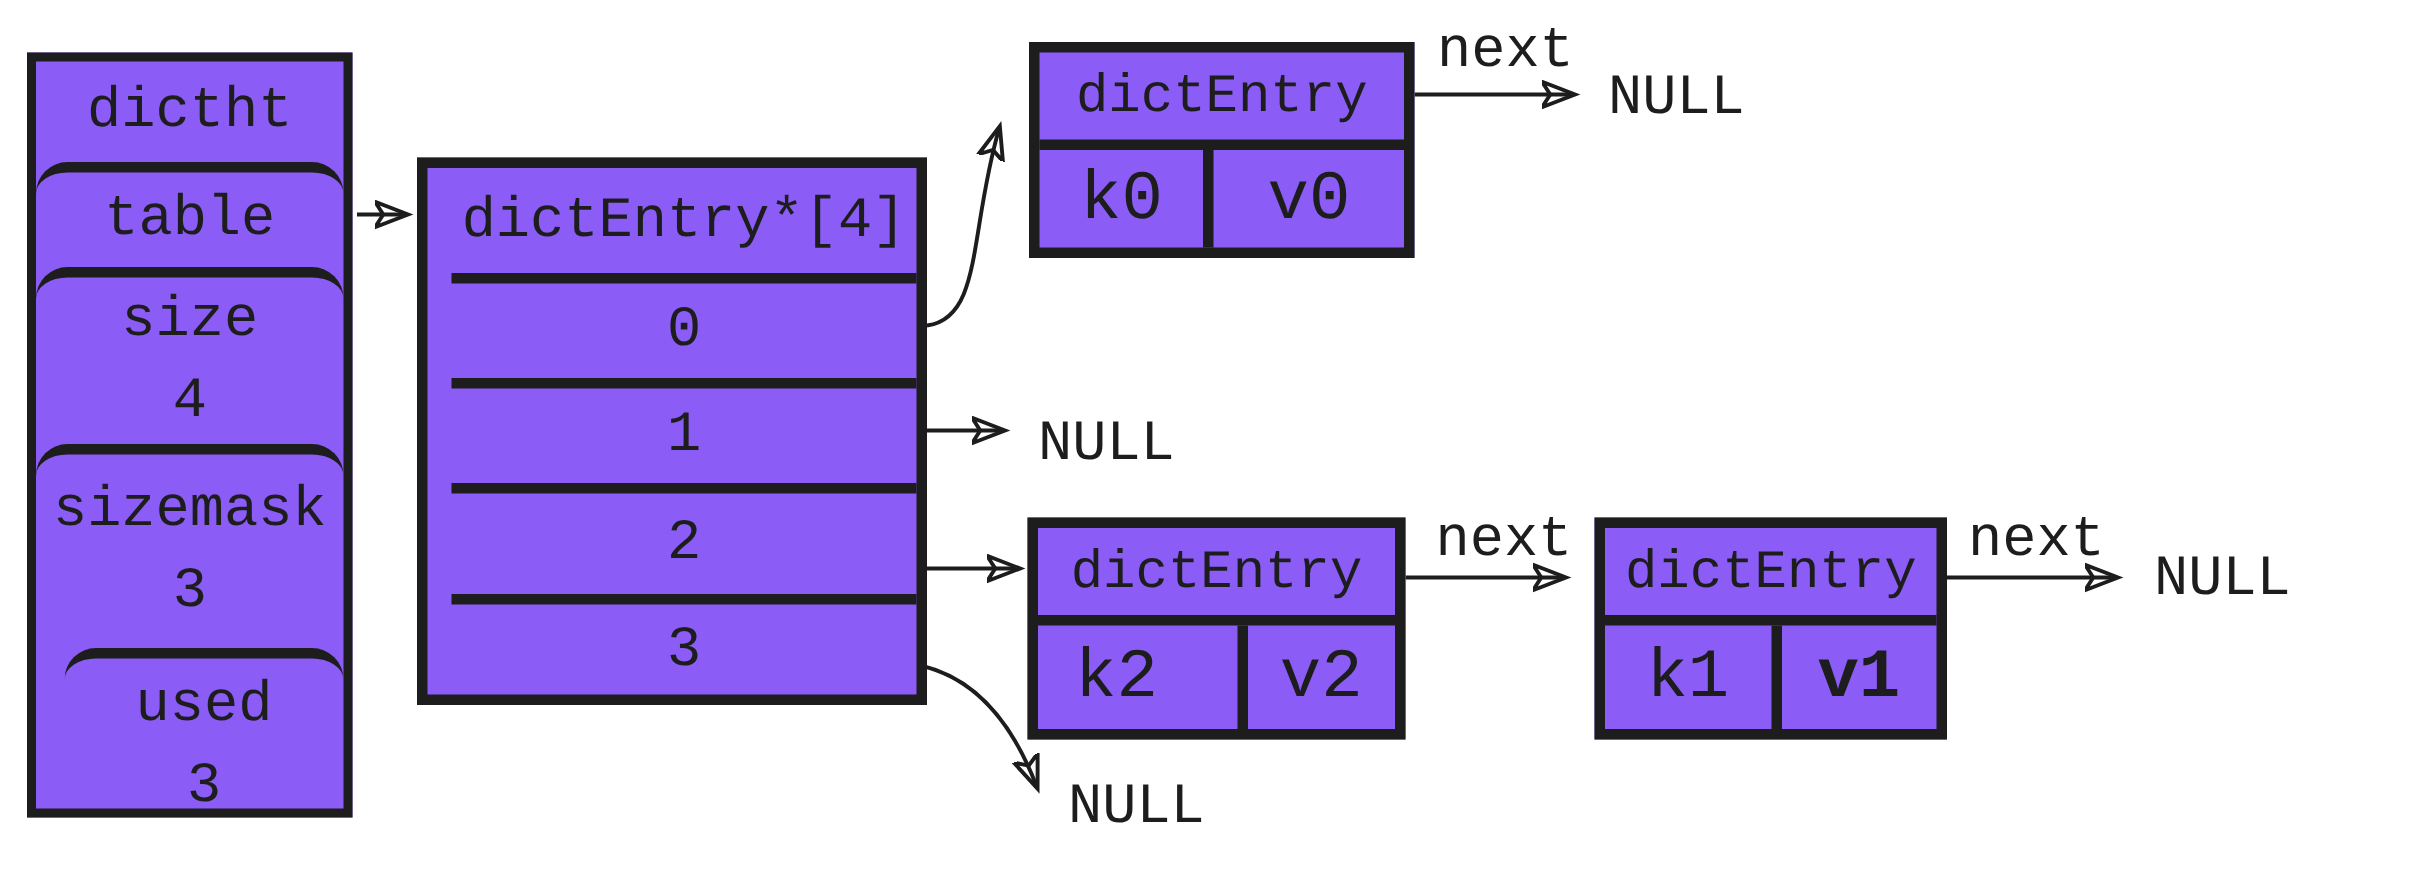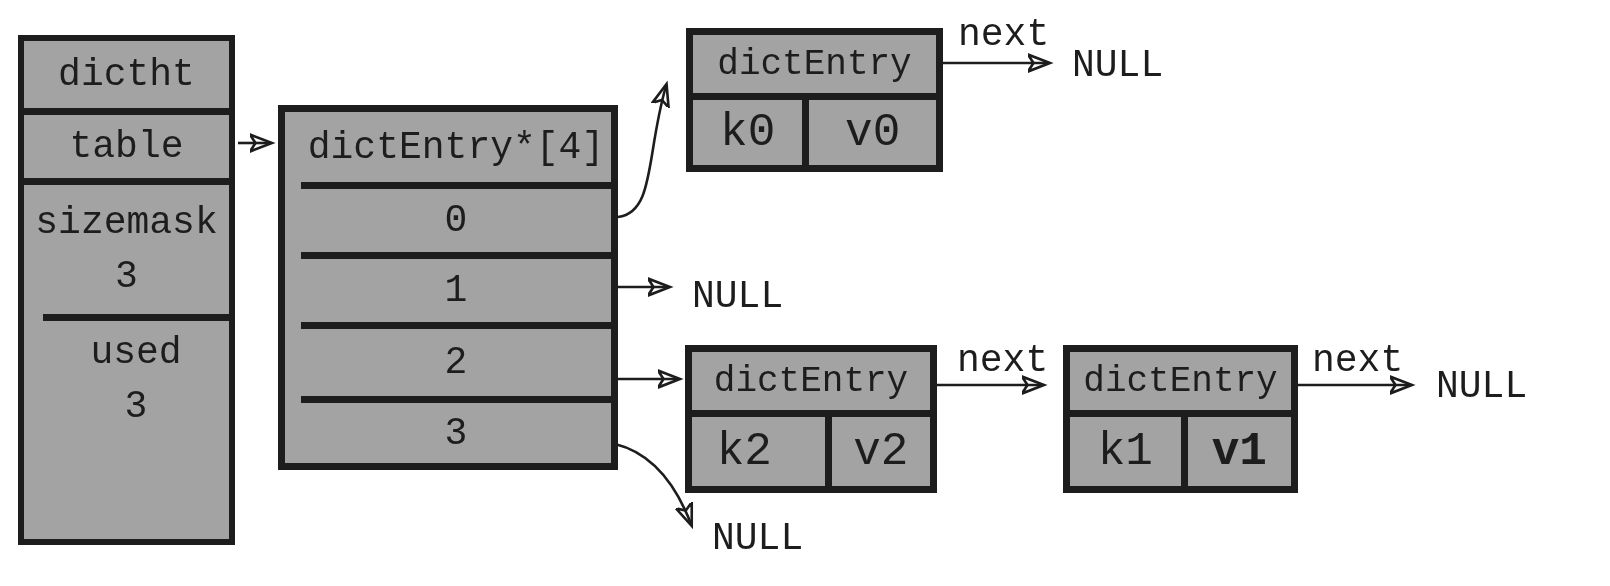--- a/index.html
+++ b/index.html
@@ -7,30 +7,30 @@
     position:relative;
     width:1610px;height:586px;
     background:#ffffff;
     font-family:"Liberation Mono","DejaVu Sans Mono",monospace;
     color:#1d1d1d;
     overflow:hidden;
   }
   .arrow-layer{position:absolute;left:0;top:0;width:1610px;height:586px;pointer-events:none;}
   .arrow-layer path{stroke:#1d1d1d;stroke-width:2.6;fill:none;}
 
-  .box{position:absolute;box-sizing:border-box;background:#a3a3a3;}
+  .box{position:absolute;box-sizing:border-box;background:#8b5cf6;}
 
   
   .dictht{left:18px;top:35px;width:217px;height:510px;border:6px solid #1d1d1d;}
   .dictht .row{
     box-sizing:border-box;display:flex;flex-direction:column;
     align-items:center;justify-content:center;
     font-size:38px;line-height:1.42;
   }
-  .dictht .row + .row{border-top:7px solid #1d1d1d;}
+  .dictht .row + .row{border-top:7px solid #1d1d1d;border-radius:21px;}
   .dictht .r-title{height:67px;}
   .dictht .r-table{height:70px;}
   .dictht .r-size{height:118px;}
   .dictht .r-sizemask{height:136px;}
   .dictht .r-used{height:125px;margin-left:19px;}
 
   
   .buckets{left:278px;top:105px;width:340px;height:365px;border:7px solid #1d1d1d;padding-left:16px;}
   .buckets .row{
     box-sizing:border-box;display:flex;align-items:center;justify-content:center;
@@ -103,20 +103,24 @@
     <path d="M943,63 L1048,63" marker-end="url(#arr)"></path>
     <path d="M937,385 L1042,385" marker-end="url(#arr)"></path>
     <path d="M1298,385 L1410,385" marker-end="url(#arr)"></path>
   </svg>
 
   <div class="box dictht">
     <div class="row r-title">dictht</div>
     <div class="row r-table">
       <span>table</span>
     </div>
+    <div class="row r-size">
+      <span>size</span>
+      <span>4</span>
+    </div>
     <div class="row r-sizemask">
       <span>sizemask</span>
       <span>3</span>
     </div>
     <div class="row r-used">
       <span>used</span>
       <span>3</span>
     </div>
   </div>
 

